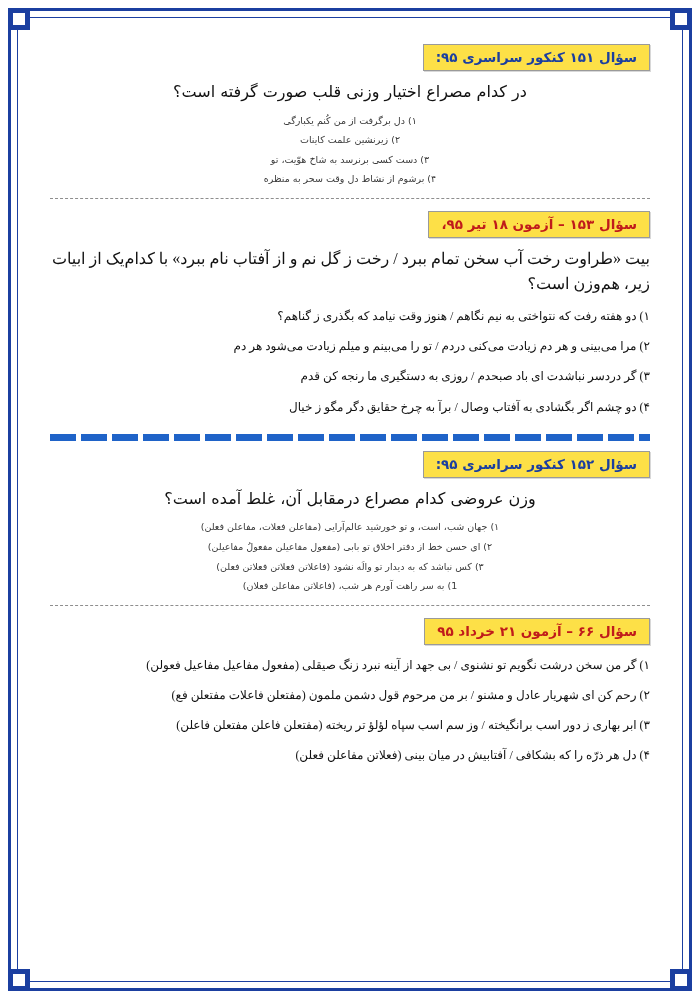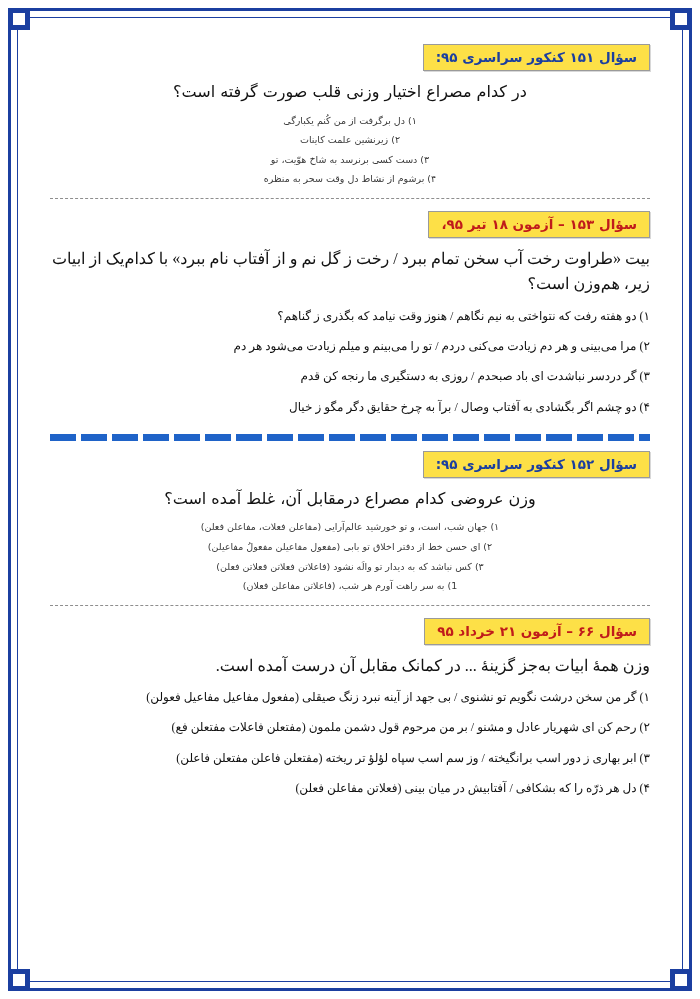--- a/index.html
+++ b/index.html
@@ -180,20 +180,19 @@
     <div class="opt tiny align-center">۲) ای حسن خط از دفتر اخلاق تو بابی (مفعول مفاعیلن مفعولُ مفاعیلن)</div>
     <div class="opt tiny align-center">۳) کس نباشد که به دیدار تو والَه نشود (فاعلاتن فعلاتن فعلاتن فعلن)</div>
     <div class="opt tiny align-center">1) به سر راهت آورم هر شب، (فاعلاتن مفاعلن فعلان)</div>
     <hr class="dashsep">
   </div>
 
   <div class="qblock">
     <div class="qheader-row">
       <div class="qheader red">سؤال ۶۶ – آزمون ۲۱ خرداد ۹۵</div>
     </div>
-    <div class="qstem align-right">وزن همهٔ ابیات به‌جز گزینهٔ ... در کمانک مقابل آن درست آمده است.</div>
     <div class="opt big align-right">۱) گر من سخن درشت نگویم تو نشنوی / بی جهد از آینه نبرد زنگ صیقلی (مفعول مفاعیل مفاعیل فعولن)</div>
     <div class="opt big align-right">۲) رحم کن ای شهریار عادل و مشنو / بر من مرحوم قول دشمن ملمون (مفتعلن فاعلات مفتعلن فع)</div>
     <div class="opt big align-right">۳) ابر بهاری ز دور اسب برانگیخته / وز سم اسب سپاه لؤلؤ تر ریخته (مفتعلن فاعلن مفتعلن فاعلن)</div>
     <div class="opt big align-right">۴) دل هر ذرّه را که بشکافی / آفتابیش در میان بینی (فعلاتن مفاعلن فعلن)</div>
   </div>
 
 </div>
 
 </body></html>

